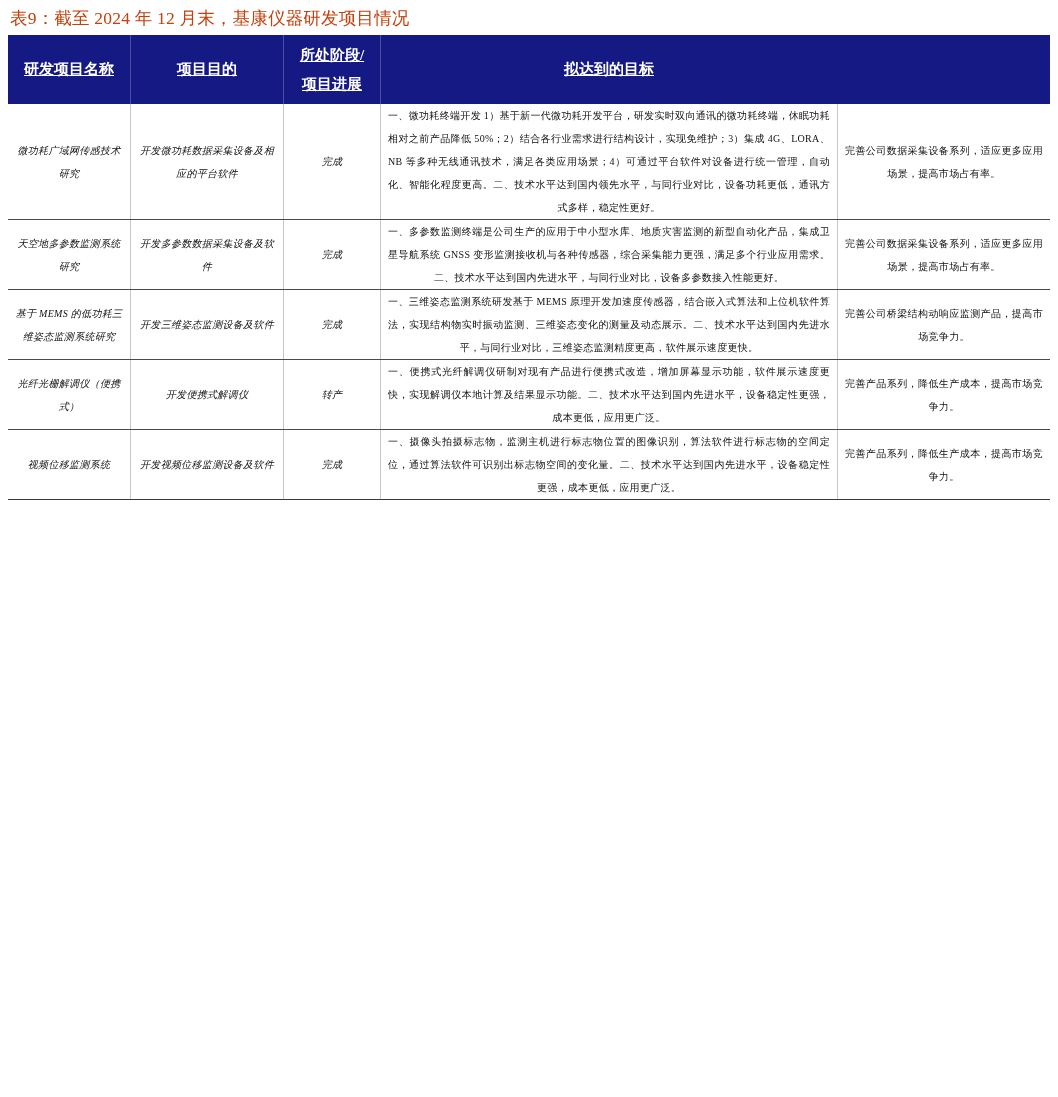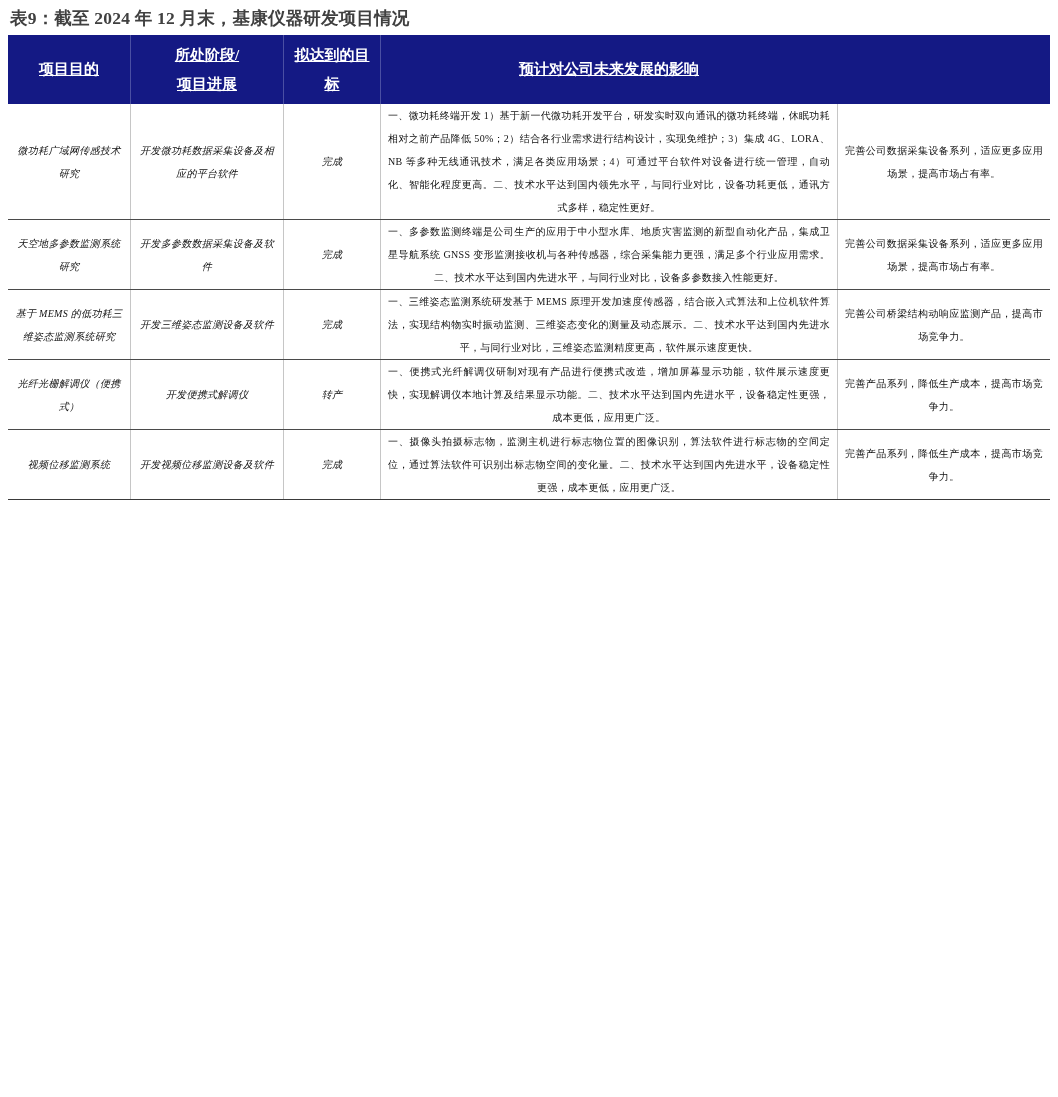--- a/index.html
+++ b/index.html
@@ -5,22 +5,22 @@
   * { box-sizing: border-box; margin: 0; padding: 0; }
   html, body { background: #ffffff; }
   body {
     width: 1058px; height: 1097px;
     font-family: "Liberation Serif", "DejaVu Serif", serif;
     color: #111;
     overflow: hidden;
   }
   .page { padding: 5px 8px 0 8px; width: 1050px; }
   .title {
-    color: #404040;
-    font-weight: bold;
+    color: #c2410c;
+    font-weight: normal;
     font-size: 17.5px;
     letter-spacing: 0.2px;
     margin: 1px 0 5px 2px;
     white-space: nowrap;
   }
   .rd-table { width: 1042px; border-bottom: 1.5px solid #3a3a3a; }
   .grid-row {
     display: grid;
     grid-template-columns: 122px 153px 97px 457px 213px;
   }
@@ -68,25 +68,25 @@
 </head>
 <body>
 
 <div class="page">
 
   <div class="title">表9：截至 2024 年 12 月末，基康仪器研发项目情况</div>
 
   <div class="rd-table">
 
     <div class="grid-row thead">
+      <div class="cell">研发项目名称</div>
       <div class="cell">项目目的</div>
       <div class="cell th-stage">所处阶段/
 项目进展</div>
       <div class="cell">拟达到的目标</div>
-      <div class="cell">预计对公司未来发展的影响</div>
     </div>
 
     <div class="grid-row trow">
       <div class="cell cell-center">微功耗广域网传感技术研究</div>
       <div class="cell cell-center">开发微功耗数据采集设备及相应的平台软件</div>
       <div class="cell cell-center">完成</div>
       <div class="cell cell-just">
           <p>一、微功耗终端开发 1）基于新一代微功耗开发平台，研发实时双向通讯的微功耗终端，休眠功耗相对之前产品降低 50%；2）结合各行业需求进行结构设计，实现免维护；3）集成 4G、LORA、NB 等多种无线通讯技术，满足各类应用场景；4）可通过平台软件对设备进行统一管理，自动化、智能化程度更高。二、技术水平达到国内领先水平，与同行业对比，设备功耗更低，通讯方式多样，稳定性更好。</p>
         </div>
       <div class="cell cell-just">

